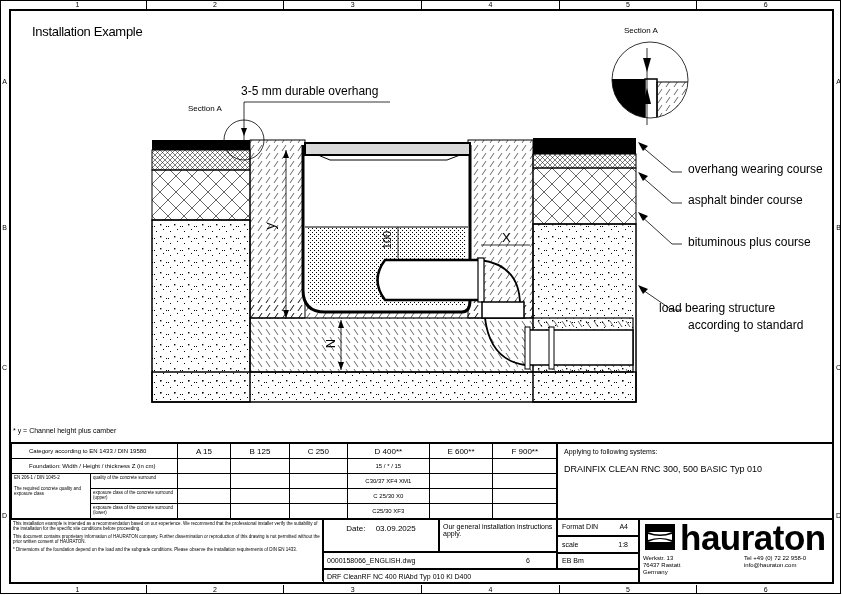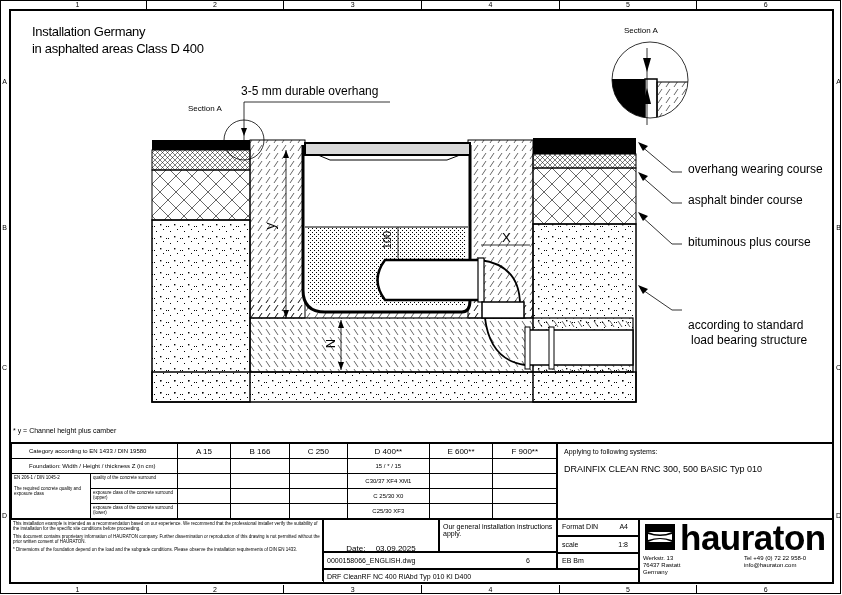--- a/index.html
+++ b/index.html
@@ -50,22 +50,21 @@
 <div class="abs row-mark" style="left:0;top:78px;">A</div>
 <div class="abs row-mark" style="left:0;top:224px;">B</div>
 <div class="abs row-mark" style="left:0;top:364px;">C</div>
 <div class="abs row-mark" style="left:0;top:512px;">D</div>
 <div class="abs row-mark" style="left:834px;top:78px;">A</div>
 <div class="abs row-mark" style="left:834px;top:224px;">B</div>
 <div class="abs row-mark" style="left:834px;top:364px;">C</div>
 <div class="abs row-mark" style="left:834px;top:512px;">D</div>
 
 <div class="abs title">
-  <div>Installation Germany</div>
-  <div>in asphalted areas Class D 400</div>
+  <div>Installation Example</div>
 </div>
 
 <svg class="abs svgwrap" viewBox="0 0 842 440" xmlns="http://www.w3.org/2000/svg">
   <defs>
     <pattern id="hatchConc" width="8" height="8" patternUnits="userSpaceOnUse">
       <line x1="2" y1="7" x2="6" y2="1" stroke="#000" stroke-width="0.6"></line>
     </pattern>
     <pattern id="hatchFound" width="8" height="8" patternUnits="userSpaceOnUse">
       <line x1="2" y1="1" x2="6" y2="7" stroke="#000" stroke-width="0.6"></line>
     </pattern>
@@ -176,31 +175,31 @@
 <div class="abs small" style="left:188px;top:104px;">Section A</div>
 <div class="abs small" style="left:624px;top:26px;">Section A</div>
 <div class="abs lbl" style="left:266px;top:218px;font-size:14px;transform:rotate(-90deg);">y</div>
 <div class="abs lbl" style="left:378px;top:234px;font-size:11px;transform:rotate(-90deg);">100</div>
 <div class="abs lbl" style="left:502px;top:230px;font-size:13px;">X</div>
 <div class="abs lbl" style="left:326px;top:336px;font-size:13px;transform:rotate(-90deg);">N</div>
 
 <div class="abs lbl" style="left:688px;top:162px;">overhang wearing course</div>
 <div class="abs lbl" style="left:688px;top:193px;">asphalt binder course</div>
 <div class="abs lbl" style="left:688px;top:235px;">bituminous plus course</div>
-<div class="abs lbl" style="left:691px;top:301px;margin-top:32px;">load bearing structure</div>
+<div class="abs lbl" style="left:659px;top:301px;">load bearing structure</div>
 <div class="abs lbl" style="left:688px;top:318px;">according to standard</div>
 
 <div class="abs small" style="left:13px;top:427px;font-size:7px;">* y = Channel height plus camber</div>
 
 <table class="spec" style="left:11px;top:443px;width:546px;">
   <tbody>
       <tr class="hdr">
     <td style="width:180px;font-size:6px;">Category according to EN 1433 / DIN 19580</td>
     <td class="cls">A 15</td>
-    <td class="cls">B 166</td>
+    <td class="cls">B 125</td>
     <td class="cls">C 250</td>
     <td class="cls">D 400**</td>
     <td class="cls">E 600**</td>
     <td class="cls">F 900**</td>
   </tr>
   <tr>
     <td>Foundation: Width / Height / thickness Z (in cm)</td>
     <td class="val"></td>
     <td class="val"></td>
     <td class="val"></td>
@@ -253,21 +252,21 @@
   <div style="font-size:7px;">Applying to following systems:</div>
   <div style="font-size:9px;margin-top:9px;">DRAINFIX CLEAN RNC 300, 500 BASIC Typ 010</div>
 </div>
 
 <div class="abs box" style="left:11px;top:519px;width:312px;height:62px;padding:1px 2px;border-width:1px 1px 0 0;">
   <div class="tiny">This installation example is intended as a recommendation based on our experience. We recommend that the professional installer verify the suitability of the installation for the specific site conditions before proceeding.</div>
   <div class="tiny" style="margin-top:3px;">This document contains proprietary information of HAURATON company. Further dissemination or reproduction of this drawing is not permitted without the prior written consent of HAURATON.</div>
   <div class="tiny" style="margin-top:3px;">* Dimensions of the foundation depend on the load and the subgrade conditions. Please observe the installation requirements of DIN EN 1433.</div>
 </div>
 
-<div class="abs box" style="left:323px;top:519px;width:116px;height:33px;font-size:8px;padding-top:24px;text-align:center;">
+<div class="abs box" style="left:323px;top:519px;width:116px;height:33px;font-size:8px;padding-top:4px;text-align:center;">
   <span>Date:</span>
   <span style="margin-left:8px;">03.09.2025</span>
 </div>
 <div class="abs box" style="left:439px;top:519px;width:118px;height:33px;font-size:7px;padding:3px 3px;">
   <span>Our general installation instructions apply.</span>
 </div>
 <div class="abs box" style="left:323px;top:552px;width:234px;height:17px;font-size:7px;padding:4px 3px;">
   <span>0000158066_ENGLISH.dwg</span>
   <span style="position:absolute;right:26px;">6</span>
 </div>

